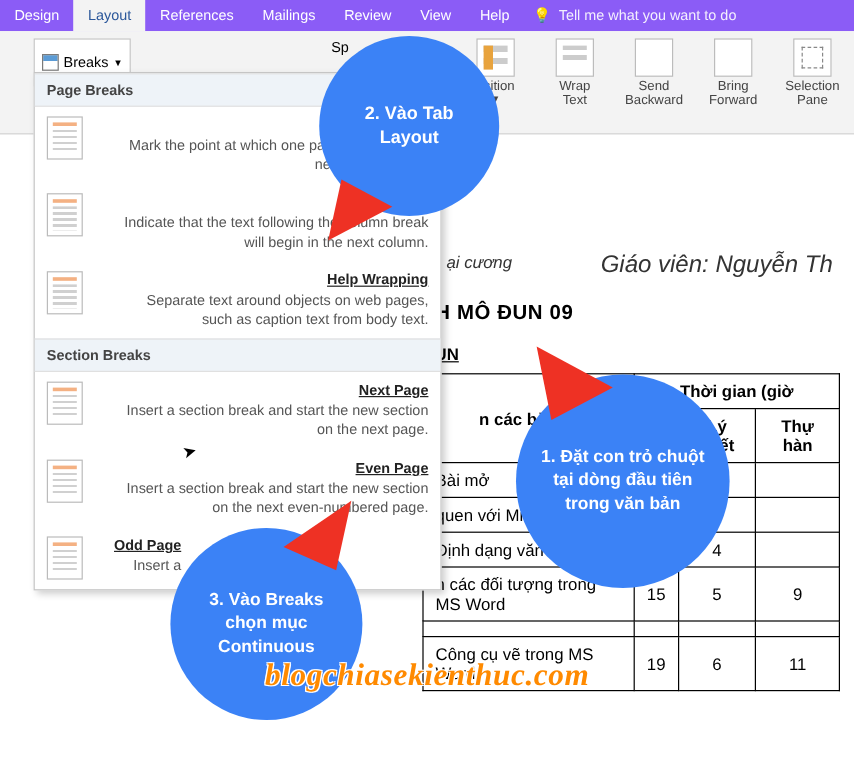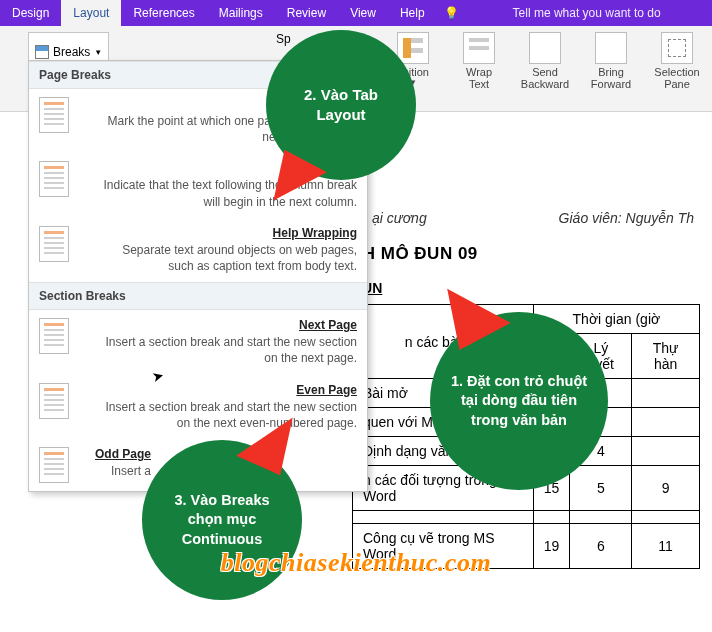--- a/index.html
+++ b/index.html
@@ -1,22 +1,22 @@
 <!DOCTYPE html>
 <html><head>
 <meta charset="utf-8">
 <style>
 * { margin: 0; padding: 0; box-sizing: border-box; font-family: 'Segoe UI', Tahoma, sans-serif; }
 body { width: 712px; height: 632px; overflow: hidden; background: #fff; position: relative; }
 
-.ribbon-tabs { background: #6d28d9; height: 26px; display: flex; align-items: center; color: #fff; font-size: 12px; }
+.ribbon-tabs { background: #8b5cf6; height: 26px; display: flex; align-items: center; color: #fff; font-size: 12px; }
 .ribbon-tabs .tab { padding: 0 12px; height: 100%; display: flex; align-items: center; cursor: pointer; }
 .ribbon-tabs .tab.active { background: #f3f3f3; color: #2b579a; }
 .ribbon-tabs .bulb { margin: 0 6px 0 8px; }
-.ribbon-tabs .tellme { opacity: .9; margin-left: 47px; }
+.ribbon-tabs .tellme { opacity: .9; }
 
 .ribbon-bar { background: #f3f3f3; height: 86px; border-bottom: 1px solid #d4d4d4; display: flex; position: relative; }
 .breaks-btn { position: absolute; top: 6px; left: 28px; height: 40px; border: 1px solid #c5c5c5; background: #fff; display: flex; align-items: center; font-size: 12px; padding: 0 6px; gap: 4px; }
 .breaks-btn .ic { width: 14px; height: 14px; background: linear-gradient(180deg,#5b9bd5 40%, #fff 40%); border: 1px solid #7a7a7a; }
 .breaks-btn .chev { font-size: 8px; }
 .spacing-lbl { position: absolute; top: 54px; left: 274px; font-size: 11px; color: #666; }
 .sp-lbl2 { position: absolute; top: 6px; left: 276px; font-size: 12px; }
 
 .arrange { position: absolute; right: 0; top: 0; height: 86px; display: flex; align-items: flex-start; padding: 4px 6px; gap: 8px; }
 .arrange .grp { display: flex; flex-direction: column; align-items: center; font-size: 11px; color: #444; width: 58px; padding-top: 2px; }
@@ -34,31 +34,31 @@
 .dropdown .item.hover { background: #d5e1f2; }
 .dropdown .item .thumb { width: 30px; height: 36px; border: 1px solid #bbb; flex: 0 0 30px; background: #fff; position: relative; }
 .dropdown .item .thumb::before { content:""; position:absolute; left:4px; right:4px; top:4px; height:3px; background:#f4b183;}
 .dropdown .item .thumb::after { content:""; position:absolute; left:4px; right:4px; bottom:4px; top:10px; background: repeating-linear-gradient(180deg,#d0d0d0 0 2px, transparent 2px 5px);}
 .dropdown .item .txt .ttl { font-weight: 600; text-decoration: underline; color: #222; }
 .dropdown .item .txt .desc { color: #555; margin-top: 2px; line-height: 1.35; }
 .cursor-arrow { position: absolute; left: 152px; top: 368px; z-index: 40; font-size: 14px; color:#000; transform: rotate(-15deg);}
 
 .doc { position: absolute; top: 112px; left: 0; right: 0; bottom: 0; padding: 18px 12px 12px 12px; }
 .sec-title { font-style: italic; color: #333; font-size: 14px; }
-.teacher { font-style: italic; text-align: left; font-size: 14px; color: #333; }
+.teacher { font-style: italic; text-align: left; font-size: 20px; color: #333; }
 .row-top { display: flex; justify-content: space-between; padding: 80px 6px 0 360px; font-size: 14px; }
 h2.title { text-align: center; font-weight: 700; font-size: 17px; margin-top: 18px; letter-spacing: .5px; }
 .sub1 { font-weight: 700; margin: 16px 0 8px 340px; font-size: 14px; text-decoration: underline; }
 
 table.tb { border-collapse: collapse; margin-left: 340px; font-size: 14px; }
 table.tb th, table.tb td { border: 1px solid #000; padding: 6px 10px; text-align: center; }
-table.tb th { font-weight: 400; }
+table.tb th { font-weight: 700; }
 table.tb td.left { text-align: left; }
 
-.callout { position: absolute; background: #15803d; color: #fff; border-radius: 50%; display: flex; align-items: center; justify-content: center; text-align: center; font-size: 15px; font-weight: 600; line-height: 1.35; z-index: 30; padding: 14px; }
+.callout { position: absolute; background: #3b82f6; color: #fff; border-radius: 50%; display: flex; align-items: center; justify-content: center; text-align: center; font-size: 15px; font-weight: 600; line-height: 1.35; z-index: 30; padding: 14px; }
 .callout .tail { position: absolute; width: 0; height: 0; }
 #c2 { width: 150px; height: 150px; top: 30px; left: 266px; }
 #c2 .tail { border-top: 50px solid #ee3124; border-left: 14px solid transparent; border-right: 34px solid transparent; bottom: -28px; left: 4px; transform: rotate(28deg); }
 #c1 { width: 178px; height: 178px; top: 312px; left: 430px; font-size: 14.5px; }
 #c1 .tail { border-bottom: 60px solid #ee3124; border-left: 18px solid transparent; border-right: 40px solid transparent; top: -32px; left: 12px; transform: rotate(-28deg); }
 #c3 { width: 160px; height: 160px; top: 440px; left: 142px; font-size: 14.5px; }
 #c3 .tail { border-bottom: 58px solid #ee3124; border-left: 36px solid transparent; border-right: 12px solid transparent; top: -30px; right: 8px; transform: rotate(24deg); }
 
 .watermark { position: absolute; bottom: 54px; left: 50%; transform: translateX(-50%); font-size: 26px; font-weight: 700; font-style: italic; color: #ff8a00; text-shadow: 1px 1px 0 #fff, -1px -1px 0 #fff, 1px -1px 0 #fff, -1px 1px 0 #fff; z-index: 50; letter-spacing: .5px; font-family: 'Comic Sans MS', cursive; }
 </style>

